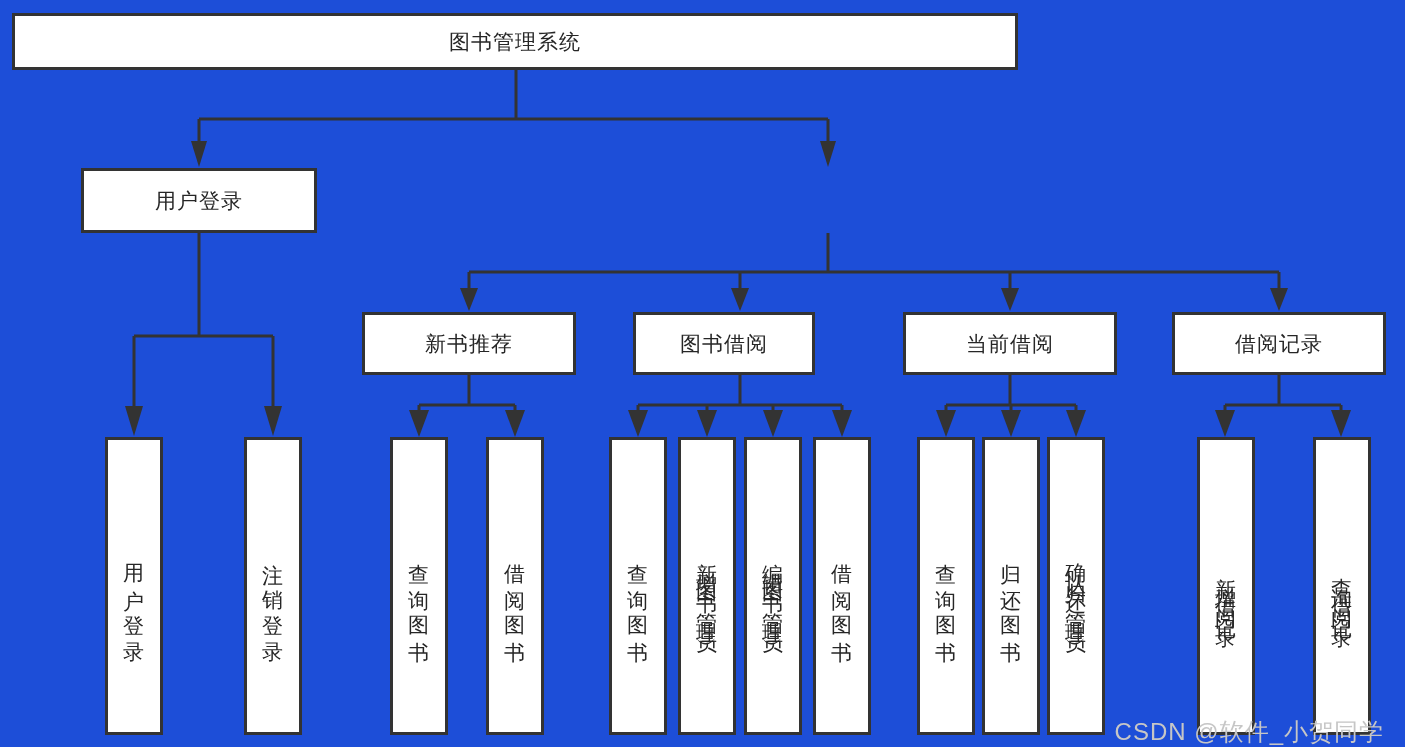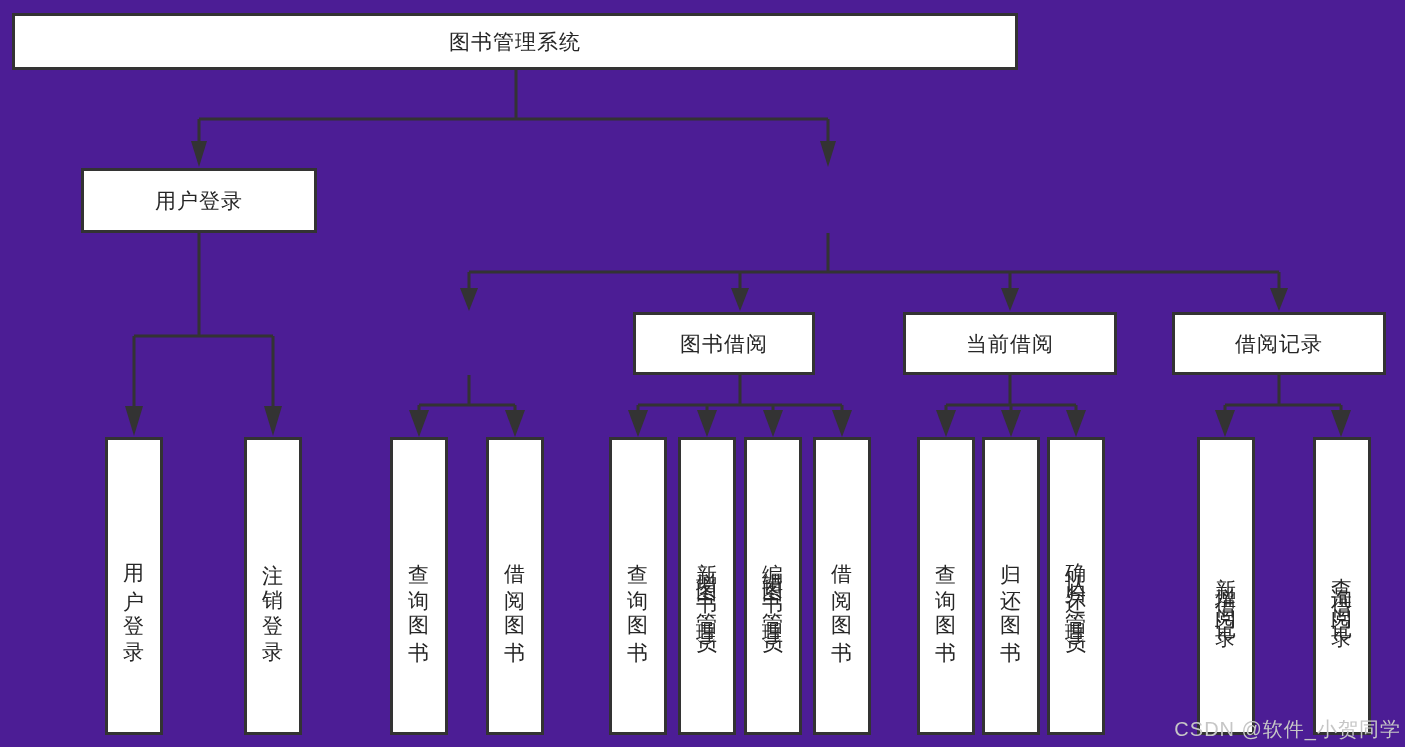--- a/index.html
+++ b/index.html
@@ -1,19 +1,19 @@
 <!DOCTYPE html>
 <html><head>
 <meta charset="utf-8">
 <style>
   html,body{margin:0;padding:0;background:#ffffff;}
   .stage{
     position:relative;
     width:1405px;height:747px;
-    background:#4c1d95;
+    background:#1d4ed8;
     font-family:"Liberation Sans", sans-serif;
     overflow:hidden;
   }
   .connectors{position:absolute;left:0;top:0;width:1405px;height:747px;pointer-events:none;}
   .box{
     position:absolute;
     background:#ffffff;
     border:3px solid #333333;
     box-sizing:border-box;
     display:flex;
@@ -27,22 +27,22 @@
     writing-mode:vertical-rl;
     text-orientation:mixed;
     font-size:21px;
     line-height:1;
     white-space:nowrap;
   }
   .sp-w{letter-spacing:26px;margin-top:26px;}
   .sp-n{letter-spacing:10px;margin-top:10px;}
   .watermark{
     position:absolute;
-    right:4px;top:716px;
-    font-size:20px;
+    right:21px;top:716px;
+    font-size:24px;
     color:#c6c6c6;
     letter-spacing:1px;
     z-index:5;
     white-space:nowrap;
   }
 </style>
 </head>
 <body>
 
 <div class="stage">
@@ -112,20 +112,23 @@
   </svg>
 
   <div class="box" style="left:12px;top:13px;width:1006px;height:57px;">
     <span class="hlabel">图书管理系统</span>
   </div>
 
   <div class="box" style="left:81px;top:168px;width:236px;height:65px;">
     <span class="hlabel">用户登录</span>
   </div>
 
+  <div class="box" style="left:362px;top:312px;width:214px;height:63px;">
+    <span class="hlabel">新书推荐</span>
+  </div>
   <div class="box" style="left:633px;top:312px;width:182px;height:63px;">
     <span class="hlabel">图书借阅</span>
   </div>
   <div class="box" style="left:903px;top:312px;width:214px;height:63px;text-align:center;">
     <span class="hlabel">当前借阅</span>
   </div>
   <div class="box" style="left:1172px;top:312px;width:214px;height:63px;">
     <span class="hlabel">借阅记录</span>
   </div>
 

